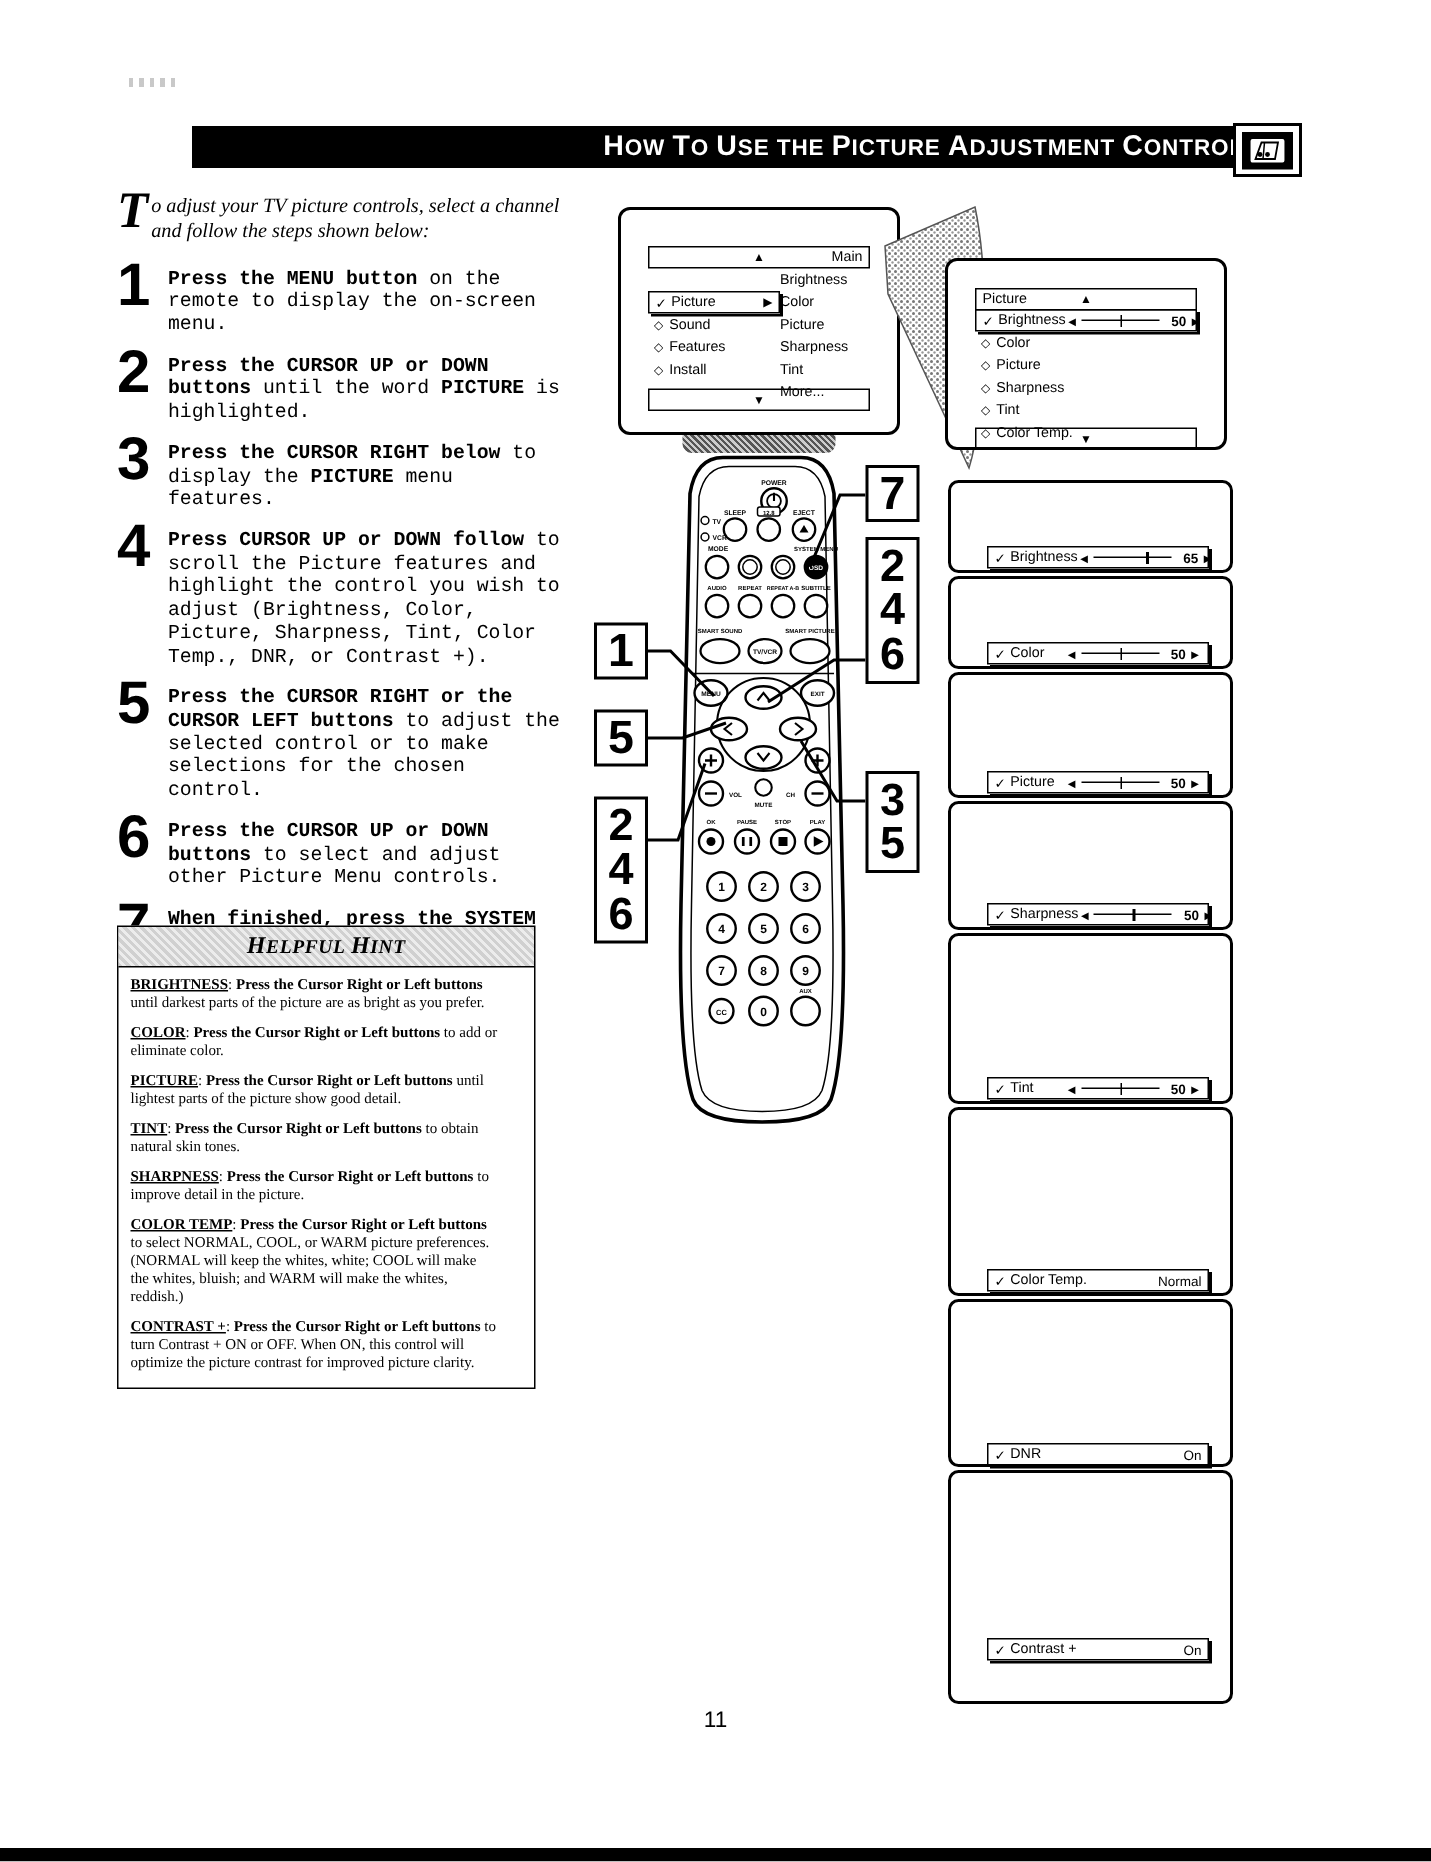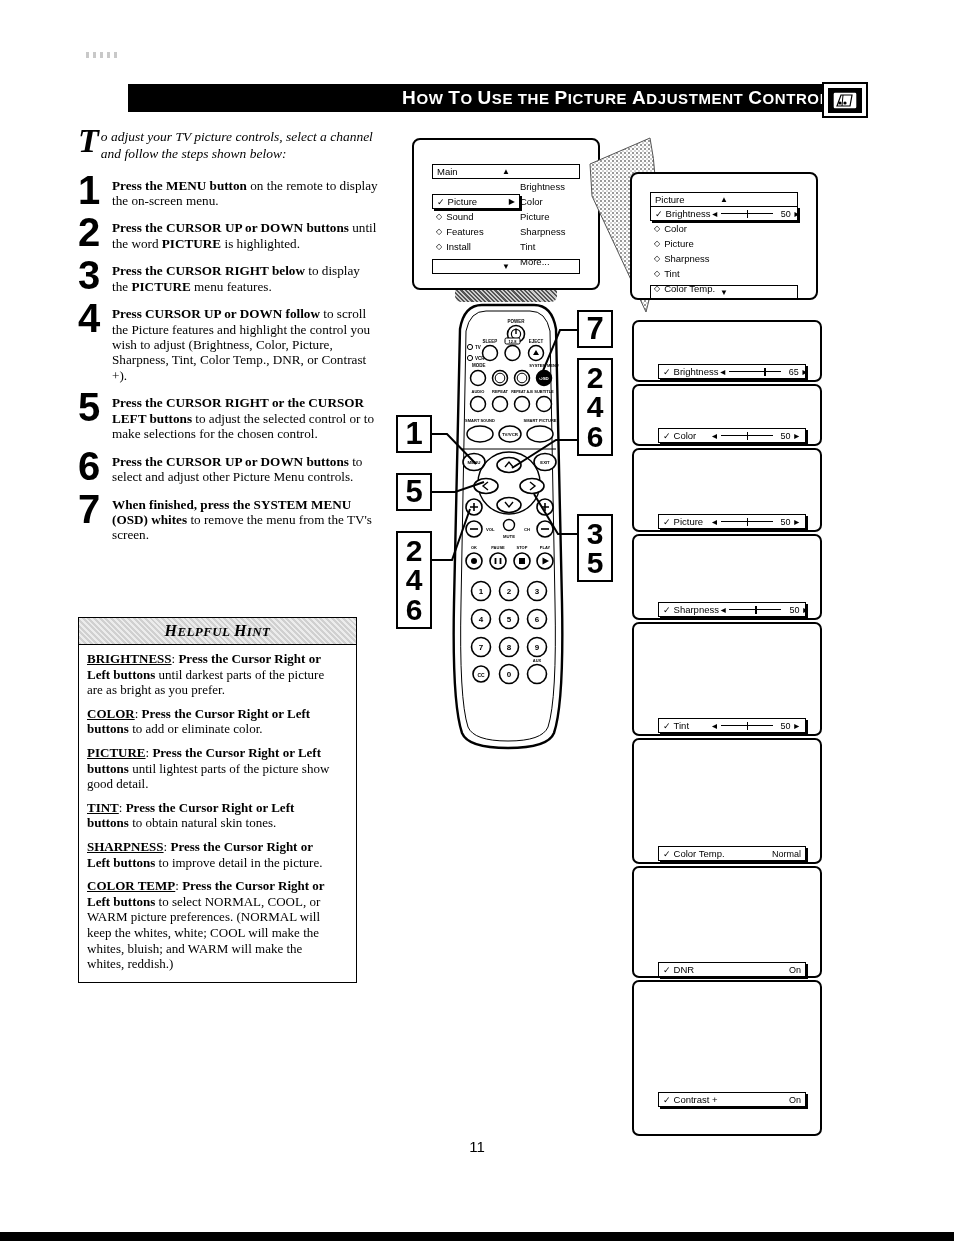--- a/index.html
+++ b/index.html
@@ -30,74 +30,74 @@
   .intro{font-size:13.5px;font-style:italic;line-height:1.28;margin:0 0 10px 0;
          font-family:"Liberation Serif", serif;}
   .intro .dropcap{float:left;font-size:34px;line-height:26px;font-style:italic;
                   font-weight:bold;padding:0 2px 0 0;font-family:"Liberation Serif",serif;}
 
   .steps{margin:0;padding:0;list-style:none;}
   .step{display:flex;align-items:flex-start;margin-bottom:7px;}
   .step-num{font-family:"Liberation Sans", sans-serif;font-weight:bold;
             font-size:40px;line-height:30px;width:34px;flex:0 0 34px;
             text-align:left;padding-top:2px;}
-  .step-txt{font-size:13.2px;line-height:1.17;padding-top:5px;}
+  .step-txt{font-size:13.2px;line-height:1.17;padding-top:5px;font-family:Liberation Mono, monospace;}
   .step-txt b{font-weight:bold;}
 
   
   .hint-box{position:absolute;left:78px;top:617px;width:279px;
             border:1.5px solid #000;box-sizing:border-box;background:#fff;}
   .hint-head{height:26px;background:repeating-linear-gradient(45deg,#d0d0d0 0 2px,#ececec 2px 4px);
              border-bottom:1.5px solid #000;display:flex;align-items:center;justify-content:center;}
   .hint-head span{font-style:italic;font-weight:bold;font-size:16px;
                   font-family:"Liberation Serif",serif;letter-spacing:.4px;}
   .hint-head .sc{font-size:13px;}
   .hint-body{padding:6px 8px 8px 8px;}
-  .hint-p{font-size:13px;line-height:1.2;margin:0 16px 8px 0;}
+  .hint-p{font-size:10px;line-height:1.2;margin:0 16px 8px 0;}
   .hint-p:last-child{margin-bottom:2px;}
   .hint-p .term{font-weight:bold;text-decoration:underline;}
   .hint-p b{font-weight:bold;}
 
   
   .tv1{position:absolute;left:412px;top:138px;width:188px;height:152px;
        border:2.5px solid #000;border-radius:8px;background:#fff;box-sizing:border-box;}
   .tv1-stand{position:absolute;left:455px;top:290px;width:102px;height:12px;
              background:repeating-linear-gradient(45deg,#555 0 1.5px,#ccc 1.5px 3px);
              border-radius:0 0 6px 6px;}
 
   .osd{position:absolute;font-family:"Liberation Sans", sans-serif;}
   .osd-bar{border:1.2px solid #000;box-sizing:border-box;display:flex;
            align-items:center;height:15px;padding:0 4px;font-size:9.5px;}
   .osd-bar.shadow{box-shadow:2px 2px 0 #000;}
   .osd-row{display:flex;align-items:center;height:15px;font-size:9.5px;padding:0 4px;}
   .osd-col{position:absolute;}
 
   .m1-title{left:432px;top:164px;width:148px;}
-  .m1-title .lbl{flex:1;}
+  .m1-title .lbl{flex:1;text-align:right;}
   .m1-bottom{left:432px;top:259px;width:148px;justify-content:center;}
   .m1-left{left:432px;top:194px;width:92px;}
   .m1-right{left:516px;top:179px;width:70px;}
 
   .dia{font-size:8px;margin-right:4px;}
   .chk{font-size:9px;margin-right:3px;}
   .arw{margin-left:auto;font-size:8px;}
 
   
   .zoomwedge{position:absolute;left:588px;top:136px;width:70px;height:180px;}
   .tv2{position:absolute;left:630px;top:172px;width:188px;height:128px;
        border:2.5px solid #000;border-radius:8px;background:#fff;box-sizing:border-box;}
   .m2-title{left:650px;top:192px;width:148px;}
   .m2-sel{left:650px;top:206px;width:148px;}
   .m2-list{left:650px;top:221px;width:120px;}
   .m2-bottom{left:650px;top:285px;width:148px;justify-content:center;}
 
   .slider{display:flex;align-items:center;margin-left:auto;gap:2px;font-size:8.5px;}
   .slider .track{display:inline-block;width:52px;height:1.6px;background:#000;position:relative;}
   .slider .track i{position:absolute;top:-3px;width:1.6px;height:8px;background:#000;}
-  .slider .val{min-width:16px;text-align:right;font-size:9px;}
+  .slider .val{min-width:16px;text-align:right;font-size:9px;font-weight:bold;}
 
   
   .panel{position:absolute;left:632px;width:190px;border:2.5px solid #000;
          border-radius:7px;background:#fff;box-sizing:border-box;}
   .panel .osd-bar{position:absolute;left:24px;width:148px;}
 
   
   .remote{position:absolute;left:448px;top:303px;width:120px;height:447px;}
   .remote svg{display:block;}
 
@@ -180,20 +180,21 @@
     <div class="hint-head">
       <span id="hintHead"><span class="">H</span><span class="sc">ELPFUL</span><span class="sc">&nbsp;</span><span class="">H</span><span class="sc">INT</span></span>
     </div>
     <div class="hint-body" id="hintBody">
         <p class="hint-p"><span class="term">BRIGHTNESS</span>:  <b>Press the Cursor Right or Left buttons</b> until darkest parts of the picture are as bright as you prefer.</p>
         <p class="hint-p"><span class="term">COLOR</span>:  <b>Press the Cursor Right or Left buttons</b> to add or eliminate color.</p>
         <p class="hint-p"><span class="term">PICTURE</span>:  <b>Press the Cursor Right or Left buttons</b> until lightest parts of the picture show good detail.</p>
         <p class="hint-p"><span class="term">TINT</span>:  <b>Press the Cursor Right or Left buttons</b> to obtain natural skin tones.</p>
         <p class="hint-p"><span class="term">SHARPNESS</span>:  <b>Press the Cursor Right or Left buttons</b> to improve detail in the picture.</p>
         <p class="hint-p"><span class="term">COLOR TEMP</span>: <b>Press the Cursor Right or Left buttons</b> to select NORMAL, COOL, or WARM picture preferences. (NORMAL will keep the whites, white; COOL will make the whites, bluish; and WARM will make the whites, reddish.)</p>
+        <p class="hint-p"><span class="term">CONTRAST +</span>: <b>Press the Cursor Right or Left buttons</b> to turn Contrast + ON or OFF. When ON, this control will optimize the picture contrast for  improved picture clarity.</p>
       </div>
   </div>
 
   <div class="tv1"></div>
   <div class="tv1-stand"></div>
 
   <div class="osd osd-bar m1-title">
     <span class="lbl">Main</span>
     <span style="position:absolute;left:50%;transform:translateX(-50%);font-size:8px;">▲</span>
   </div>

